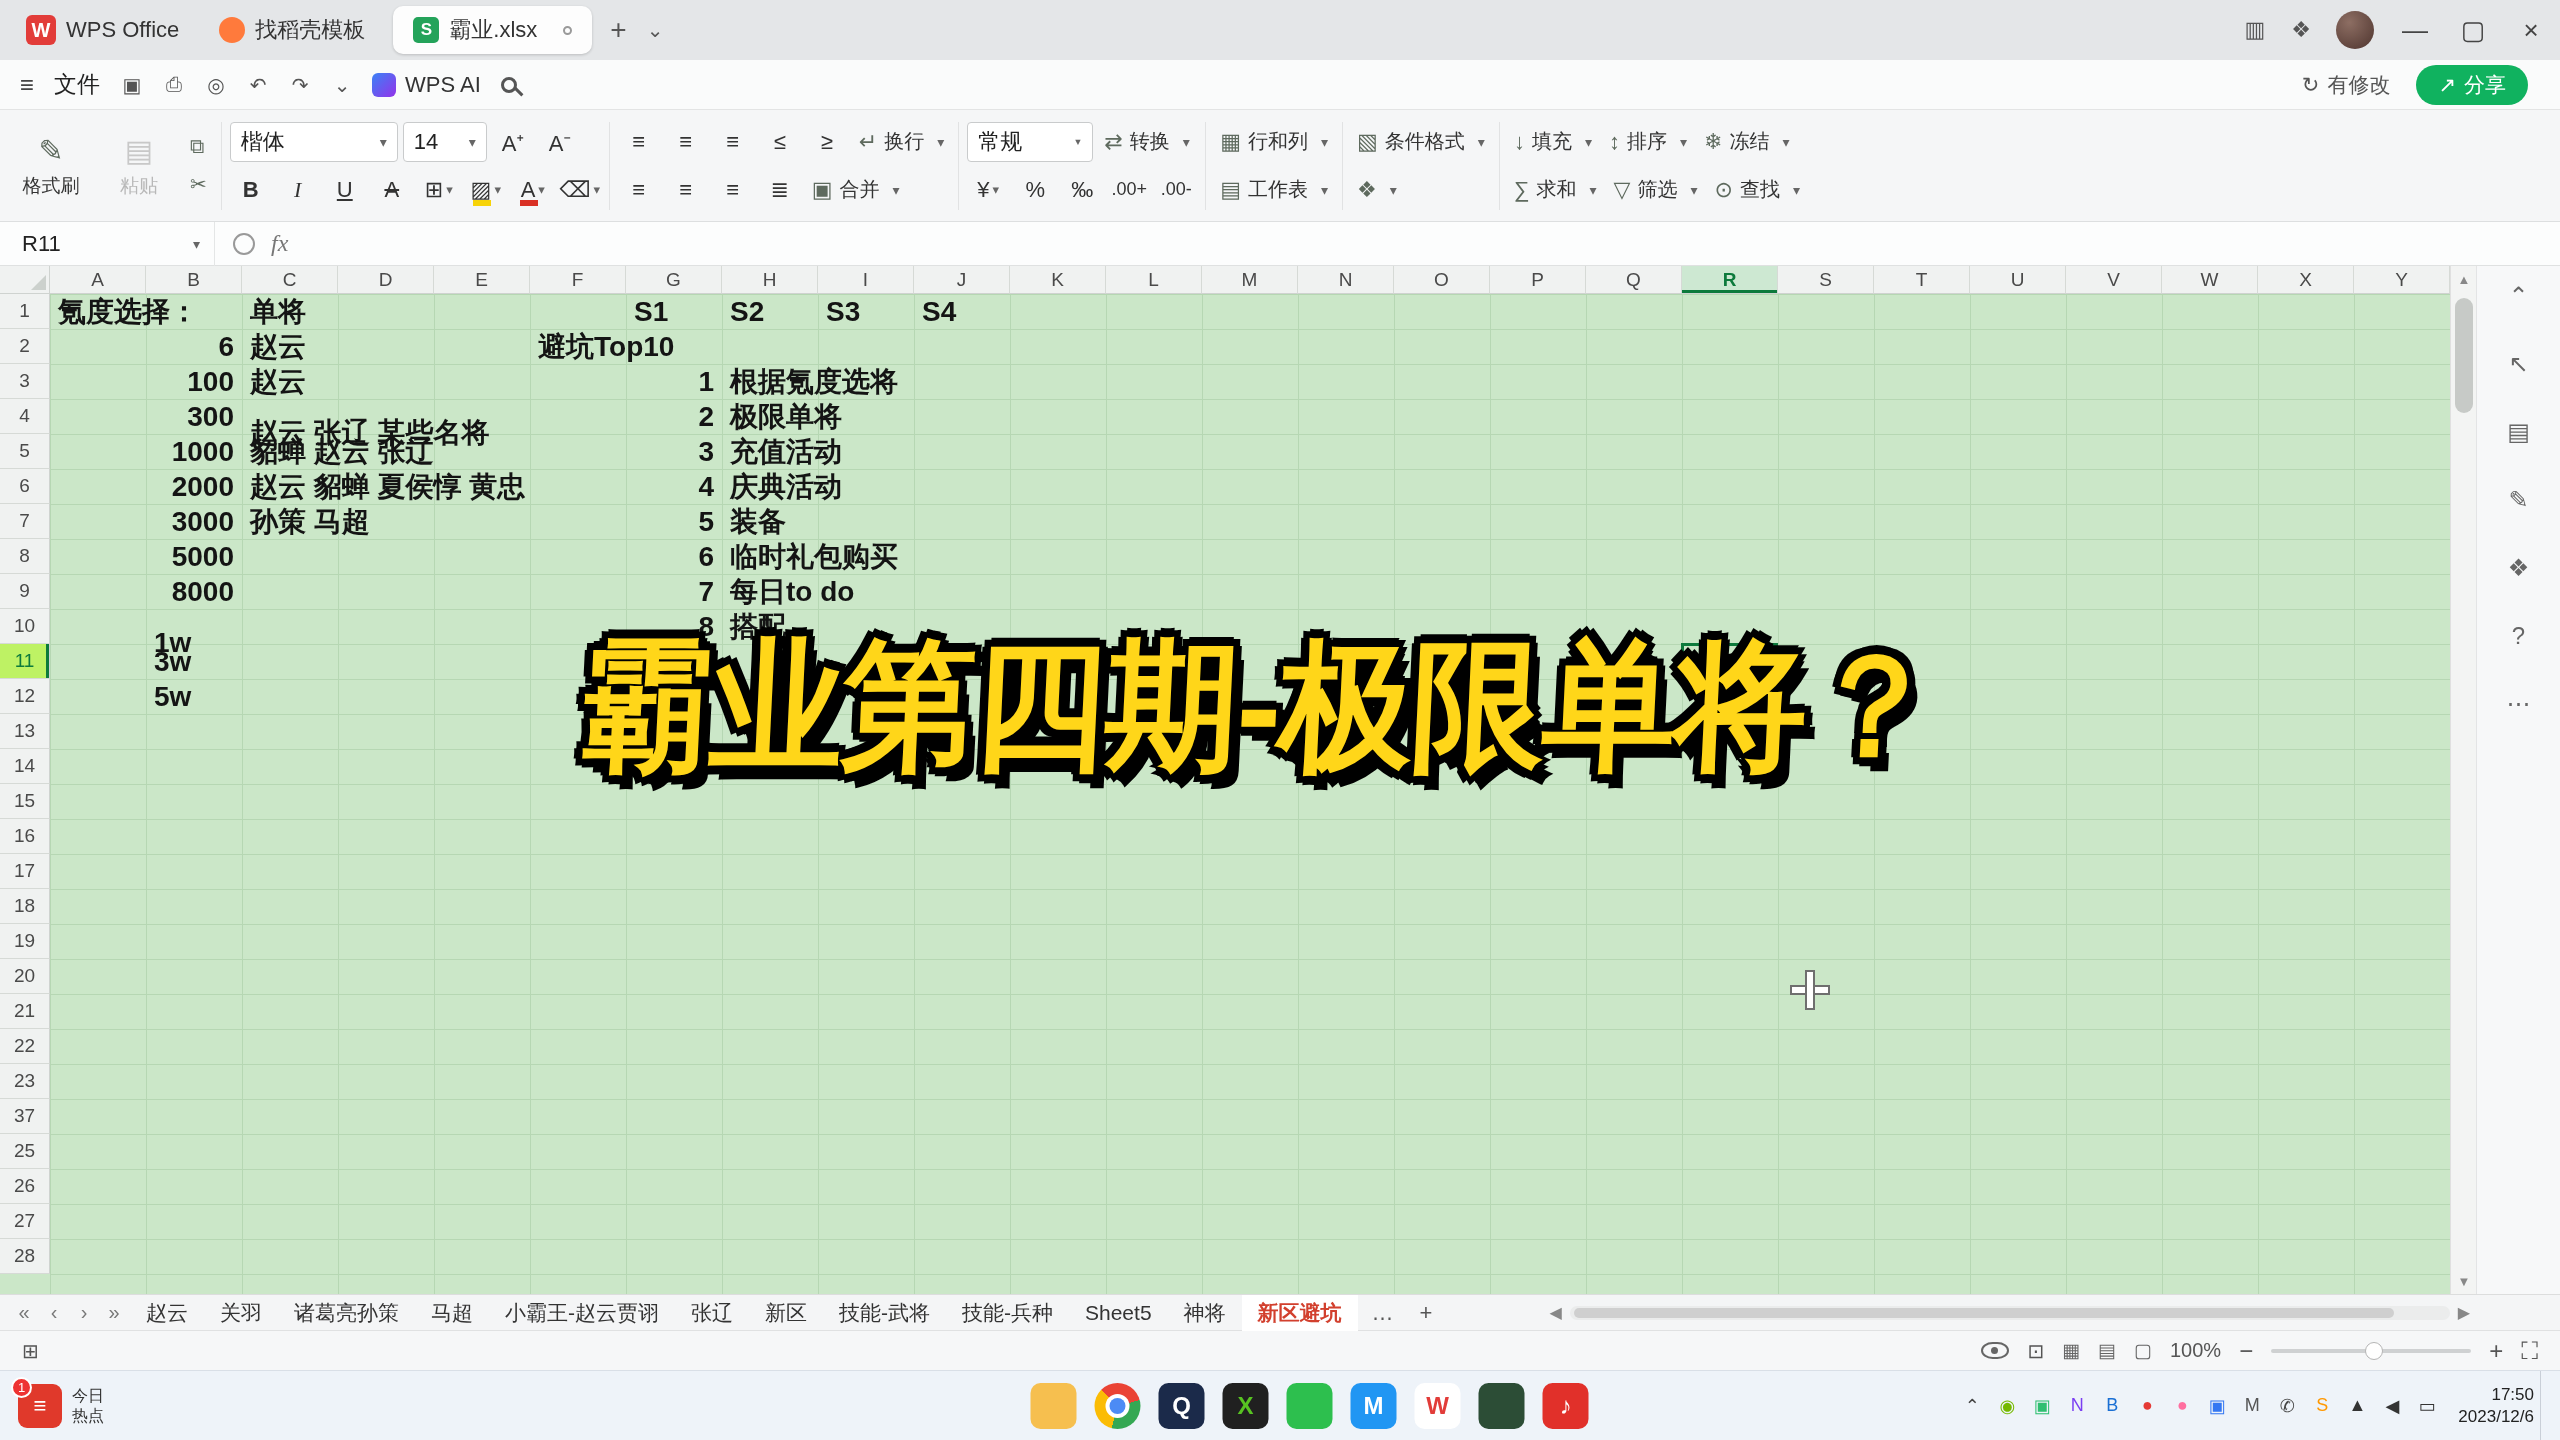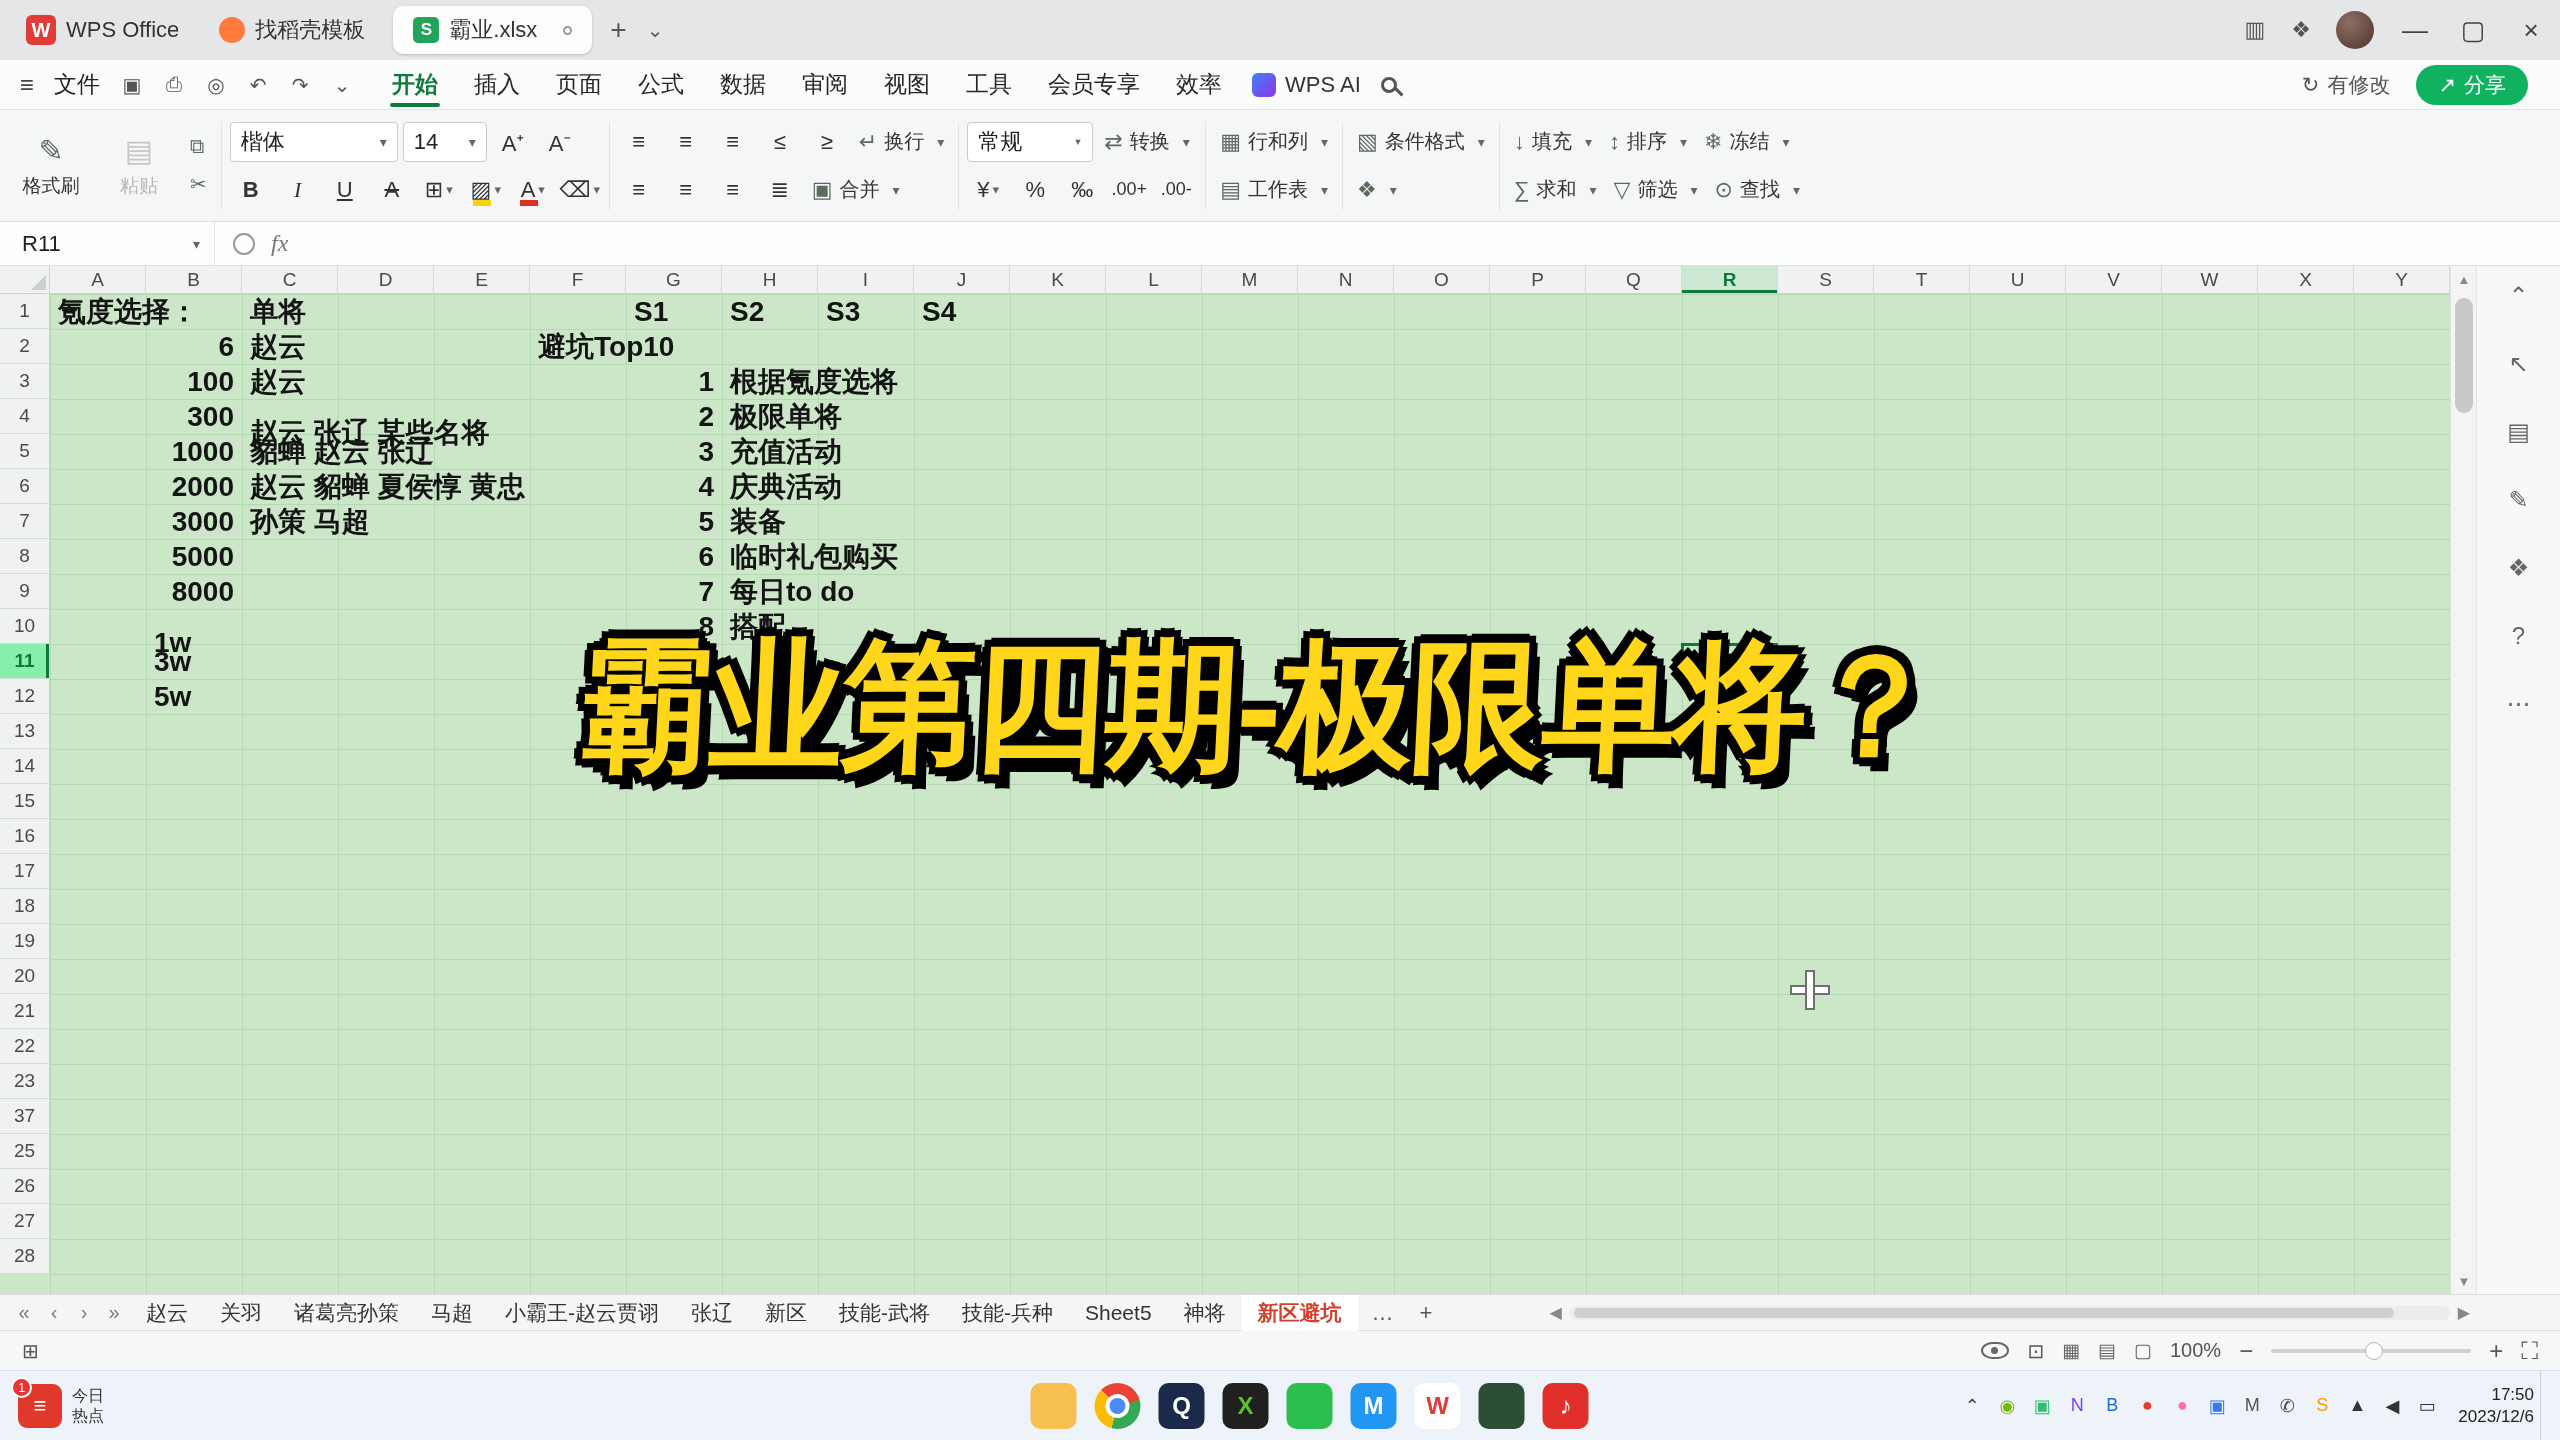--- a/index.html
+++ b/index.html
@@ -71,21 +71,21 @@
 
   
   .gridwrap { position:relative; width:2560px; height:1028px; background:#cbe7c8; }
   .corner { position:absolute; top:0; left:0; width:50px; height:28px; background:#f0f2f1; border-right:1px solid #cfd3d0; border-bottom:1px solid #cfd3d0; z-index:3; }
   .corner::after { content:""; position:absolute; right:3px; bottom:3px; border-left:15px solid transparent; border-bottom:15px solid #ccd1cd; }
   #col-headers { position:absolute; left:50px; top:0; height:28px; display:flex; z-index:2; }
   .col-h { width:96px; height:28px; font-size:19px; color:#4a4a4a; display:flex; align-items:center; justify-content:center; background:#f0f2f1; border-right:1px solid #d6dad6; border-bottom:1px solid #cfd3d0; }
   .col-h.sel { background:#cde8d2; color:#0d7a3c; font-weight:bold; box-shadow:inset 0 -3px 0 #0d7a3c; }
   #row-headers { position:absolute; left:0; top:28px; width:50px; z-index:2; }
   .row-h { width:50px; height:35px; font-size:19px; color:#4a4a4a; display:flex; align-items:center; justify-content:center; background:#f0f2f1; border-right:1px solid #cfd3d0; border-bottom:1px solid #d6dad6; }
-  .row-h.sel { background:#86efac; color:#0d7a3c; font-weight:bold; box-shadow:inset -3px 0 0 #0d7a3c; }
+  .row-h.sel { background:#bef264; color:#0d7a3c; font-weight:normal; box-shadow:inset -3px 0 0 #0d7a3c; }
   #sheet-body { position:absolute; left:50px; top:28px; width:2400px; height:1000px; background:#cbe7c8;
     background-image:linear-gradient(to right,#b6d7b3 1px,transparent 1px),linear-gradient(to bottom,#b6d7b3 1px,transparent 1px);
     background-size:96px 35px; overflow:hidden; }
   .cell-text { position:absolute; height:35px; line-height:35px; font-size:28px; font-weight:bold; color:#141414; white-space:nowrap; z-index:1; }
   .cell-text.num { text-align:right; }
   #sel-box { position:absolute; width:97px; height:36px; border:3px solid #0d7a3c; z-index:2; }
   #sel-box::after { content:""; position:absolute; right:-6px; bottom:-6px; width:10px; height:10px; background:#0d7a3c; border:2px solid #fff; }
   .vscroll { position:absolute; left:2450px; top:0; width:26px; height:1028px; background:#f3f4f3; border-left:1px solid #e0e0e0; z-index:3; }
   .varr { position:absolute; left:0; width:26px; height:26px; font-size:13px; color:#888; display:flex; align-items:center; justify-content:center; }
   .varr.up { top:0; } .varr.dn { bottom:0; }
@@ -175,32 +175,20 @@
 
   <div class="menubar">
     <span class="hamb">≡</span>
     <span class="file-label">文件</span>
     <span class="qico">▣</span>
     <span class="qico">⎙</span>
     <span class="qico">◎</span>
     <span class="qico">↶</span>
     <span class="qico">↷</span>
     <span class="qico">⌄</span>
-    <div id="menu-tabs">
-        <div class="menu-tab active">开始</div>
-        <div class="menu-tab">插入</div>
-        <div class="menu-tab">页面</div>
-        <div class="menu-tab">公式</div>
-        <div class="menu-tab">数据</div>
-        <div class="menu-tab">审阅</div>
-        <div class="menu-tab">视图</div>
-        <div class="menu-tab">工具</div>
-        <div class="menu-tab">会员专享</div>
-        <div class="menu-tab">效率</div>
-      </div>
     <div class="wps-ai">
       <i class="ai-logo"></i>
       <span>WPS AI</span>
     </div>
     <span class="mag"></span>
     <div class="modified">
       <span>↻</span>
       <span>有修改</span>
     </div>
     <button class="share-btn">

